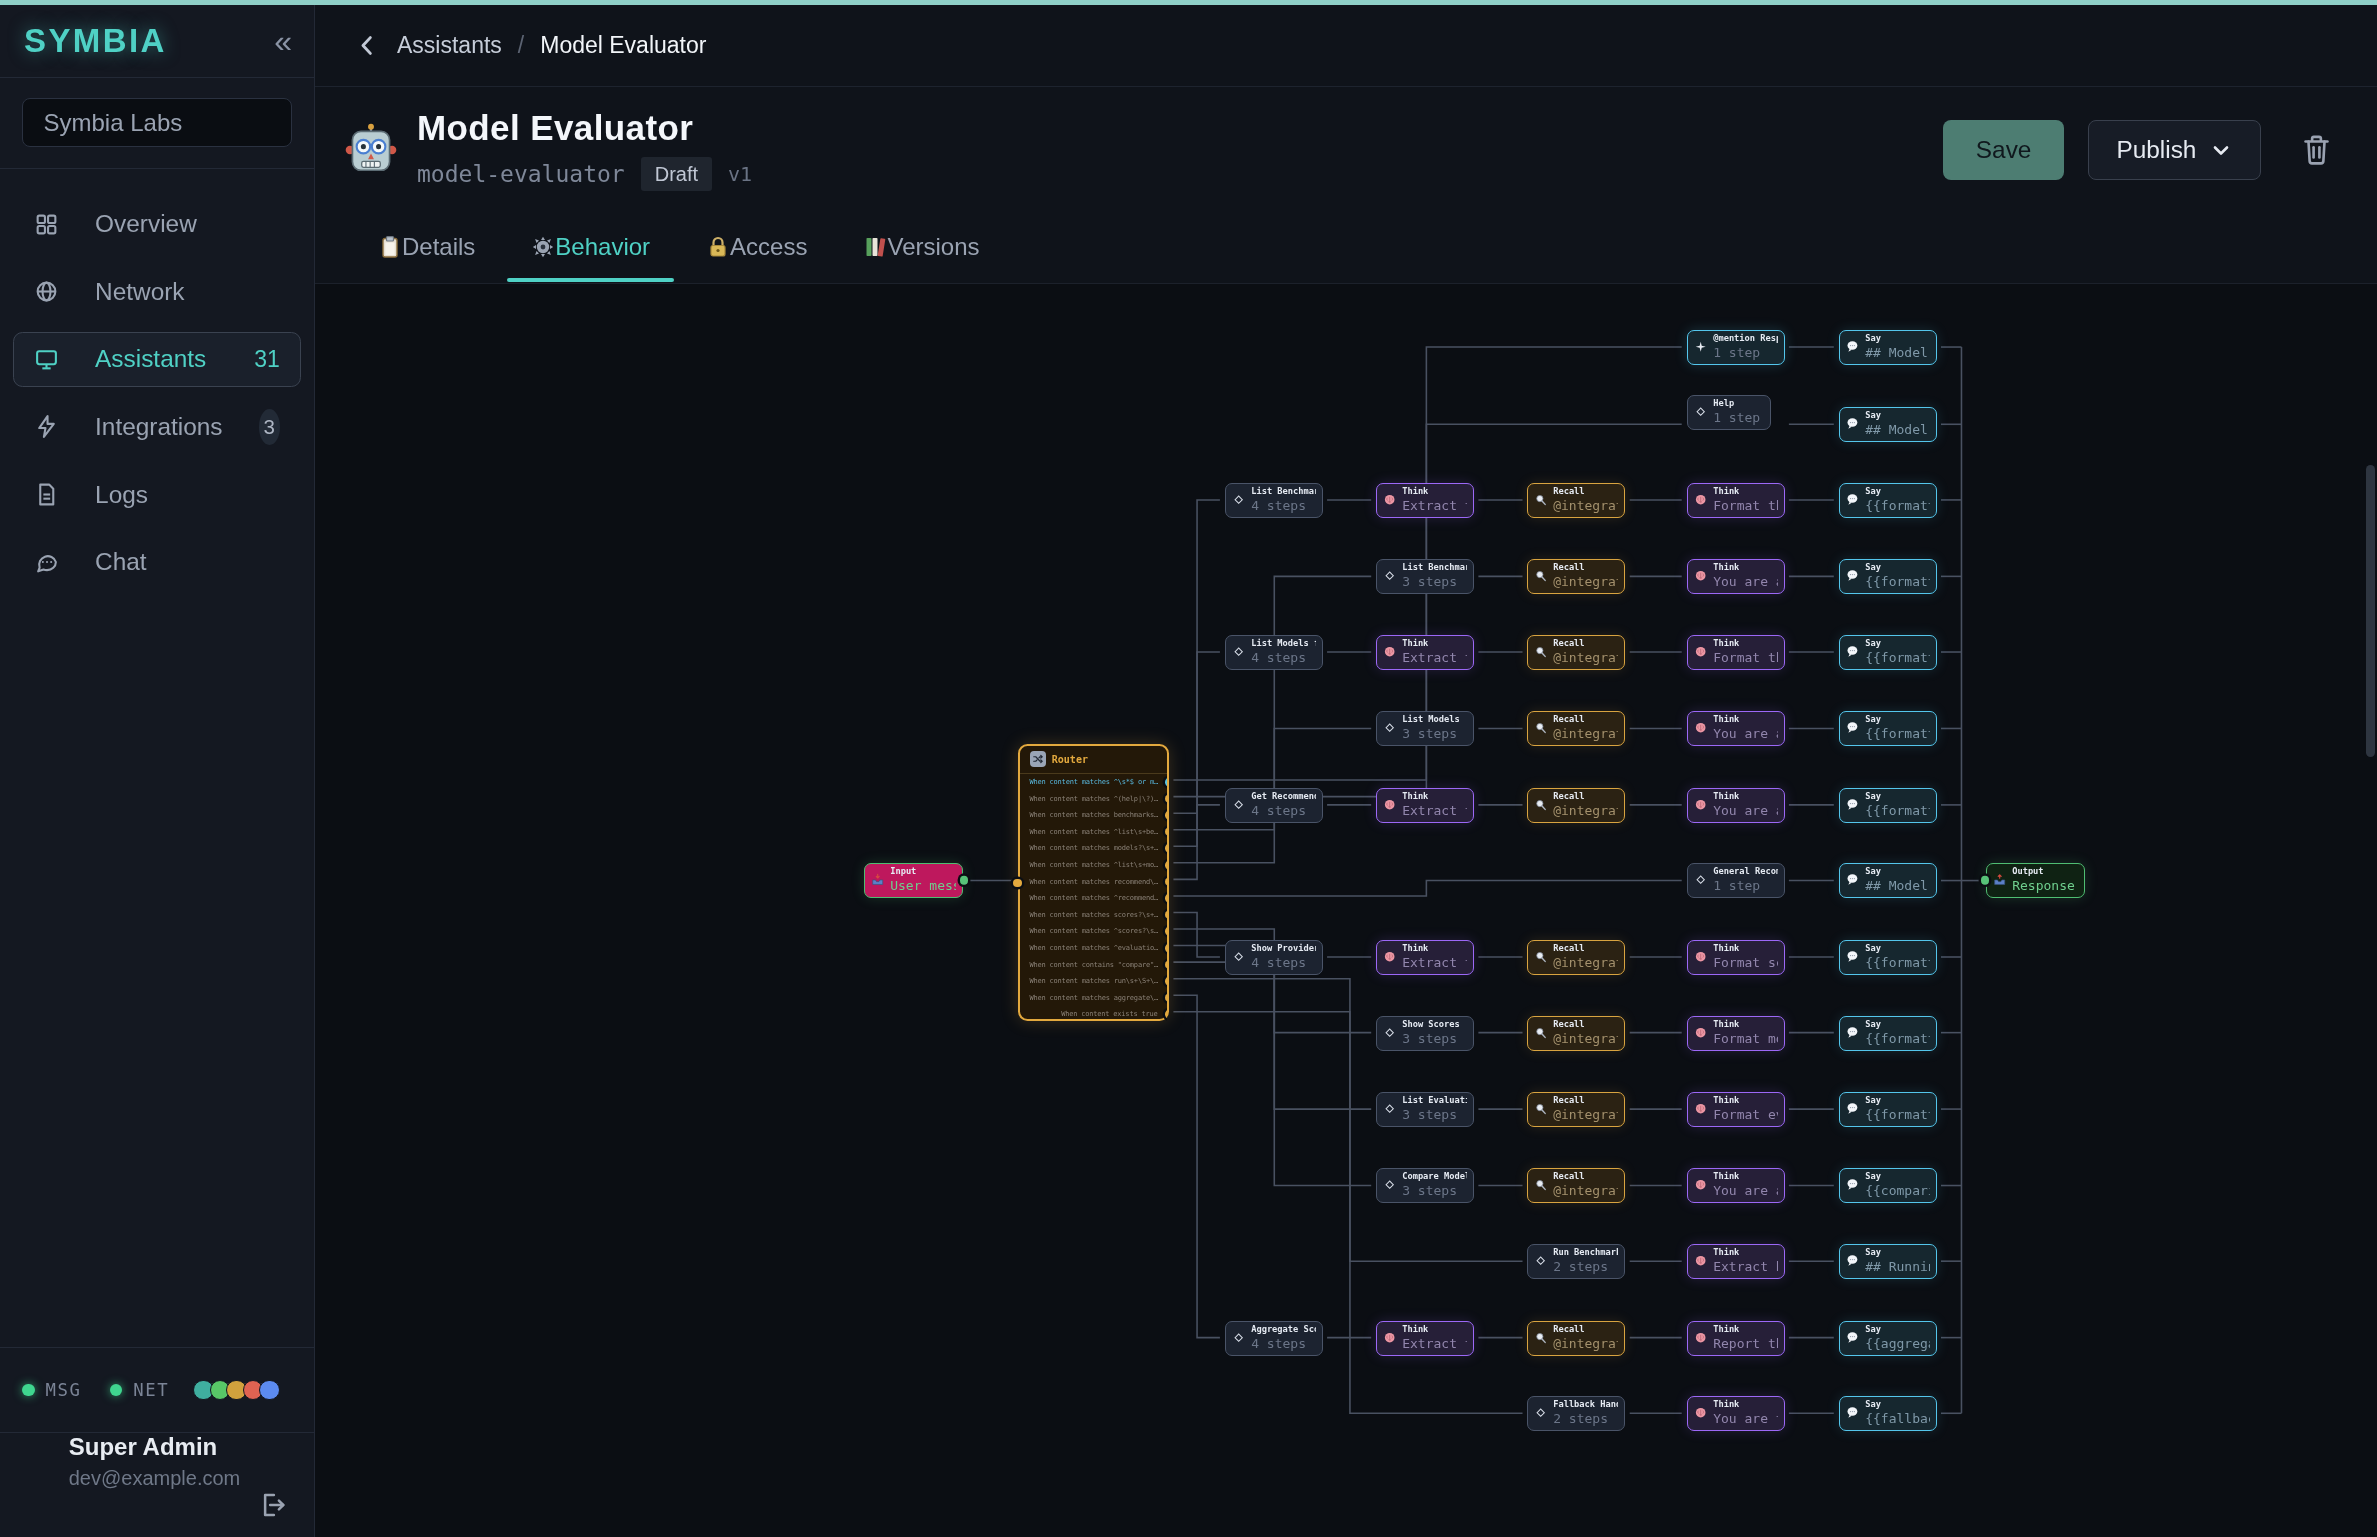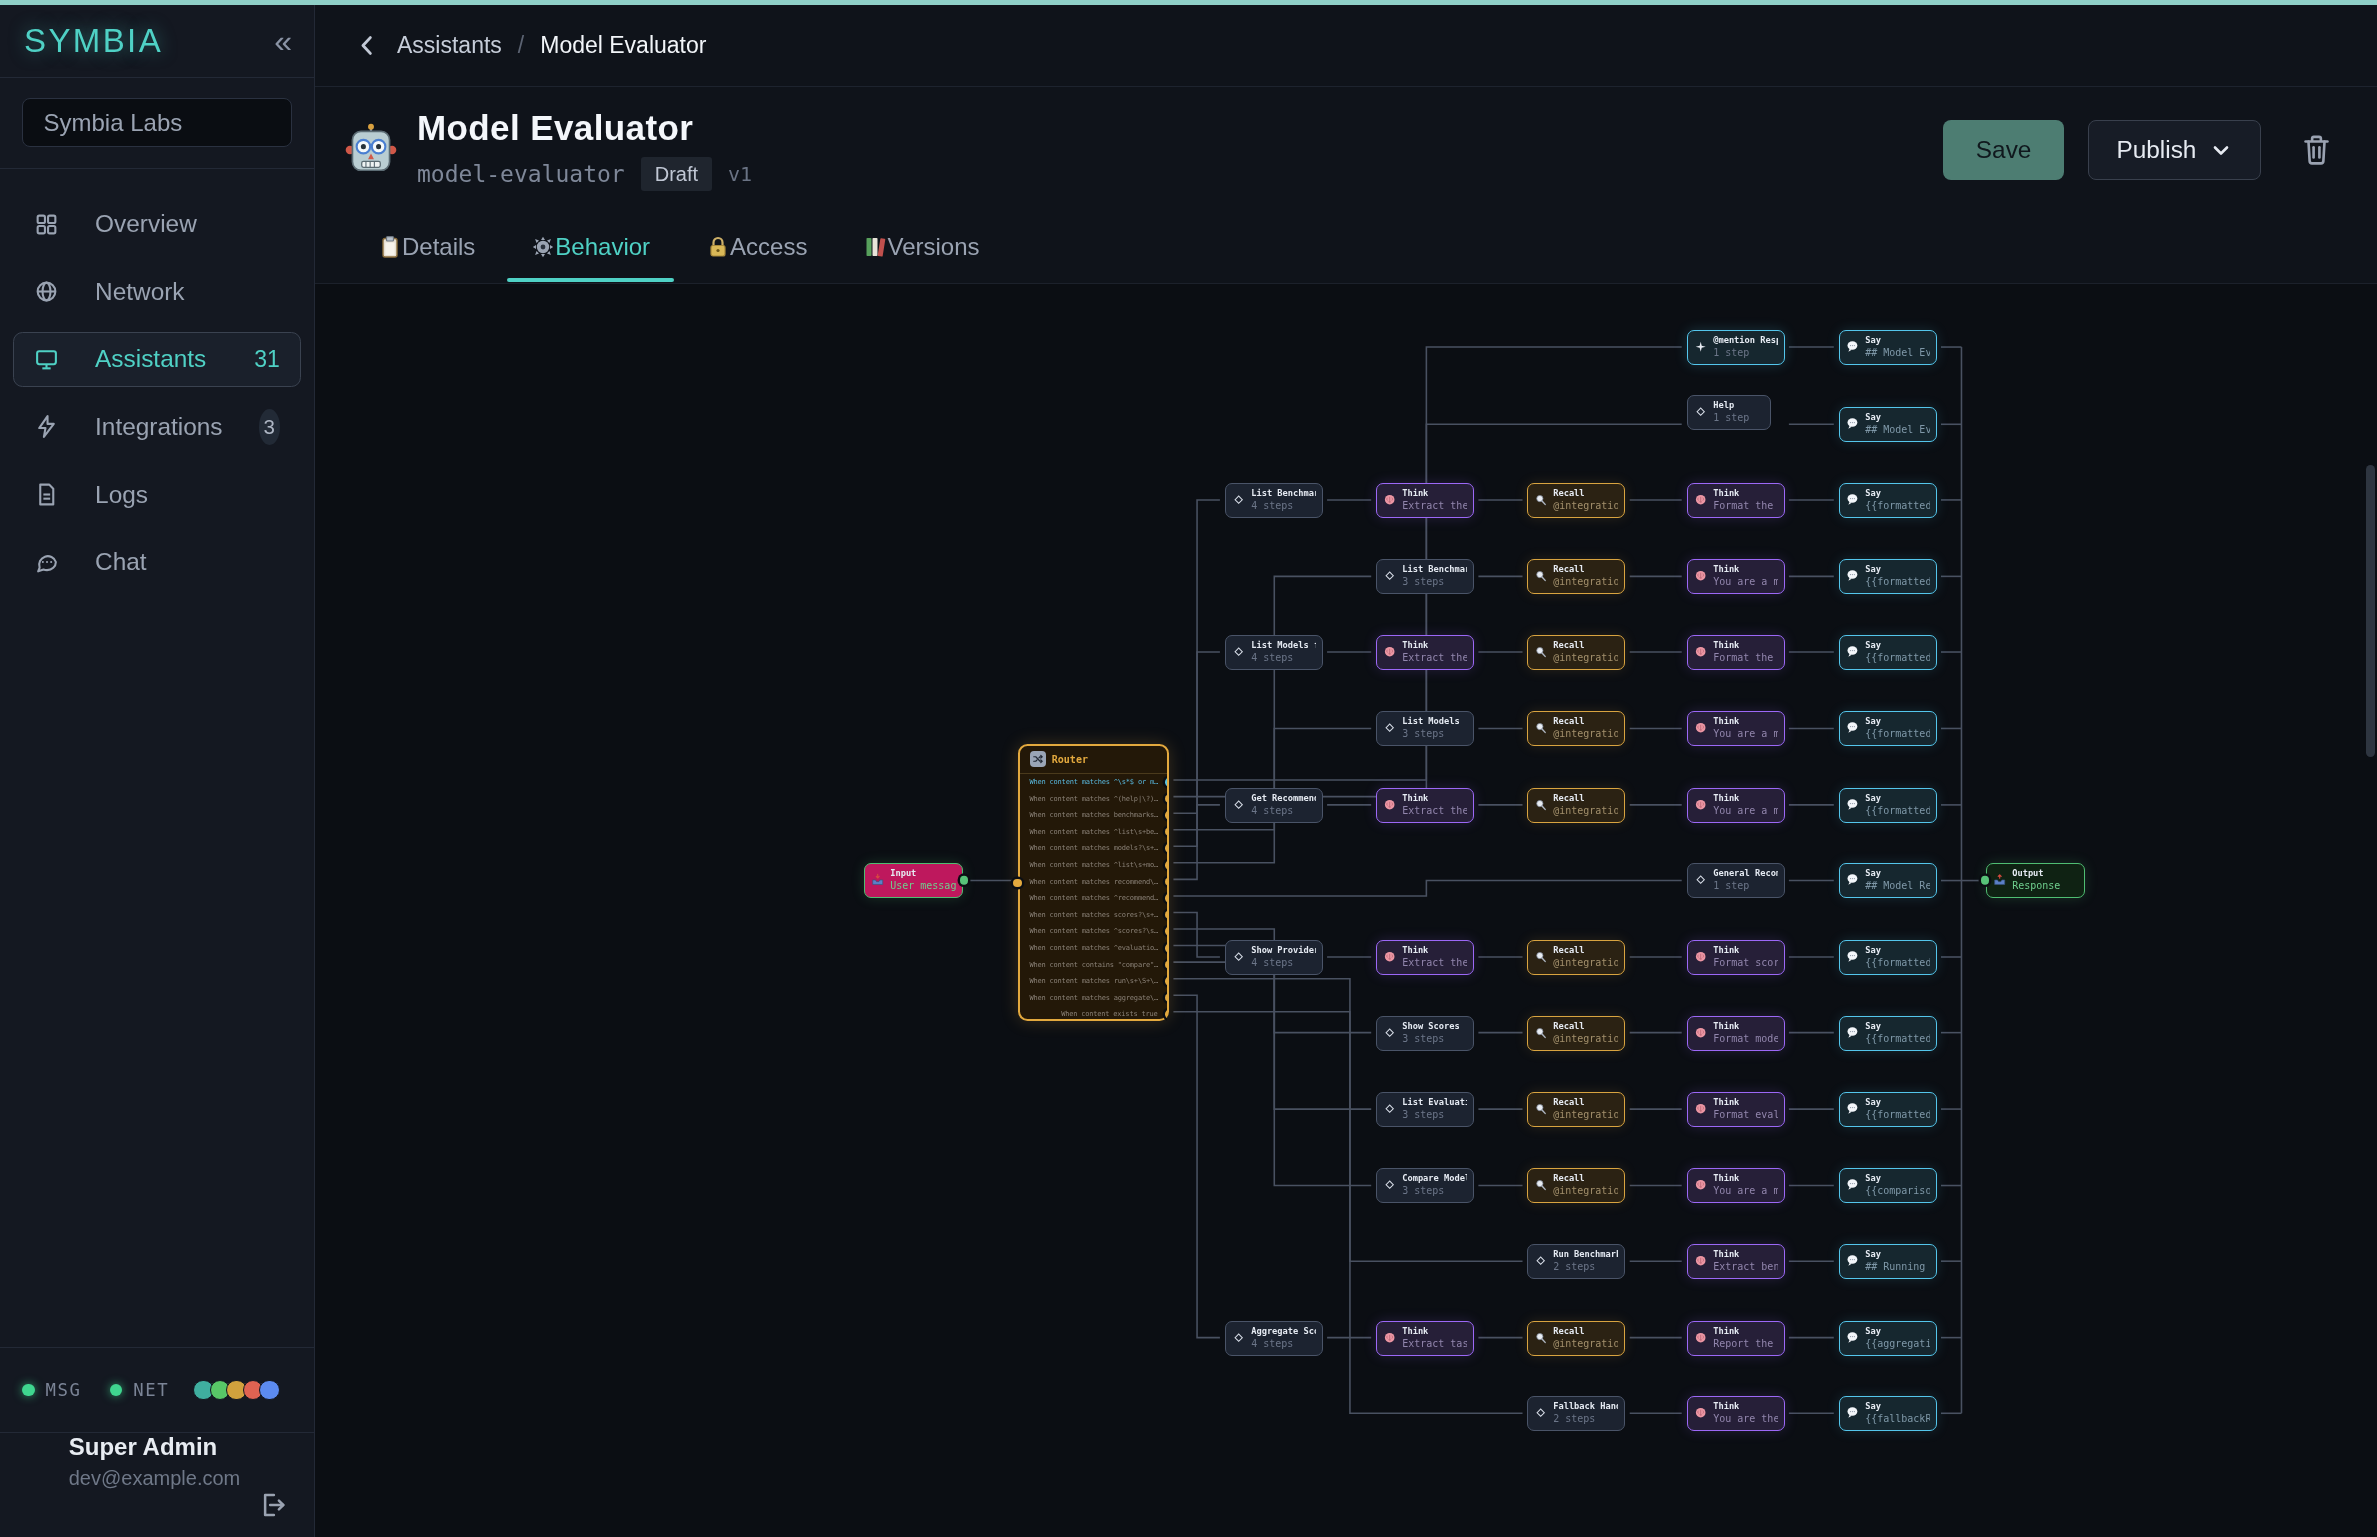--- a/index.html
+++ b/index.html
@@ -6,21 +6,21 @@
   html,body { width:2377px; height:1537px; overflow:hidden; background:#0b0e13;
     font-family:"Liberation Sans", sans-serif; }
   #page { position:relative; width:2377px; height:1537px; background:#0b0e13; }
   #topbar { position:absolute; left:0; top:0; width:100%; height:4.7px; background:#8fcfc7; z-index:50; }
 
   
   #sidebar { position:absolute; left:0; top:4.7px; bottom:0; width:315px; background:#141821;
     border-right:0.8px solid #232936; display:flex; flex-direction:column; z-index:10; }
   #logo-row { height:73px; display:flex; align-items:center; padding:0 22px 0 24px;
     border-bottom:0.8px solid #232936; }
-  #logo { color:#4fd1c5; font-size:33px; font-weight:normal; letter-spacing:2.4px;
+  #logo { color:#4fd1c5; font-size:33px; font-weight:bold; letter-spacing:2.4px;
     text-shadow:0 0 17.3px rgba(79,209,197,.5); }
   #collapse-btn { margin-left:auto; color:#8a93a5; font-size:32px; background:none; border:none;
     cursor:pointer; line-height:1; }
   #ws-block { padding:20.5px 22px; border-bottom:0.8px solid #232936; }
   #ws-box { height:49px; border:0.8px solid #2a3140; border-radius:8px; background:#0a0d12;
     display:flex; align-items:center; padding:0 20.5px; color:#9aa3b2; font-size:24px; cursor:pointer; }
   nav { flex:1; padding-top:28px; }
   .nav-item { height:55px; margin:0 12.6px 12.6px; border-radius:9.5px; display:flex; align-items:center;
     padding:0 20.5px; gap:36px; color:#9aa3b2; font-size:24.4px; cursor:pointer; border:0.8px solid transparent; }
   .nav-item .nico { width:25px; height:25px; flex:0 0 25px; }
@@ -84,21 +84,21 @@
   #canvas { position:absolute; left:0; top:279px; width:2062px; height:1253px; background:#0b0e13; overflow:hidden; }
   #edges { position:absolute; left:0; top:0; z-index:1; }
   #edges polyline { fill:none; stroke:#495161; stroke-width:2; }
   .fnode { position:absolute; height:35px; border-radius:7px; border:1.6px solid #4a5468;
     background:#1c2330; display:flex; align-items:center; padding:0 6.3px; gap:5.5px; z-index:3; cursor:grab; }
   .fnode .fic { width:13.4px; height:13.4px; flex:0 0 13.4px; }
   .fnode .fic svg { width:100%; height:100%; display:block; }
   .fnode .ft { min-width:0; }
   .fnode .ftitle { font-family:"DejaVu Sans Mono", monospace; font-size:8.7px; font-weight:bold;
     color:#e6ebf3; white-space:nowrap; overflow:hidden; line-height:1.3; }
-  .fnode .fsub { font-family:"DejaVu Sans Mono", monospace; font-size:10px; color:#6c7689;
+  .fnode .fsub { font-family:"DejaVu Sans Mono", monospace; font-size:13px; color:#6c7689;
     white-space:nowrap; overflow:hidden; line-height:1.25; }
   .fnode.think { border-color:#9c68f7; background:#261f38; box-shadow:0 0 12.6px rgba(156,104,247,.18); }
   .fnode.think .fsub { color:#9286ad; }
   .fnode.recall { border-color:#d9a440; background:#2b2213; box-shadow:0 0 12.6px rgba(217,164,64,.15); }
   .fnode.recall .fsub { color:#a3906c; }
   .fnode.say { border-color:#54c6ec; background:#16272f; box-shadow:0 0 12.6px rgba(84,198,236,.15); }
   .fnode.say .fsub { color:#7f98a8; }
   .fnode.cyan { border-color:#54c6ec; background:#16272f; box-shadow:0 0 12.6px rgba(84,198,236,.2); }
   .fnode.io { border-color:#4fbd72; box-shadow:0 0 12.6px rgba(79,189,114,.2); }
   .fnode.input-n { background:#be185d; }

